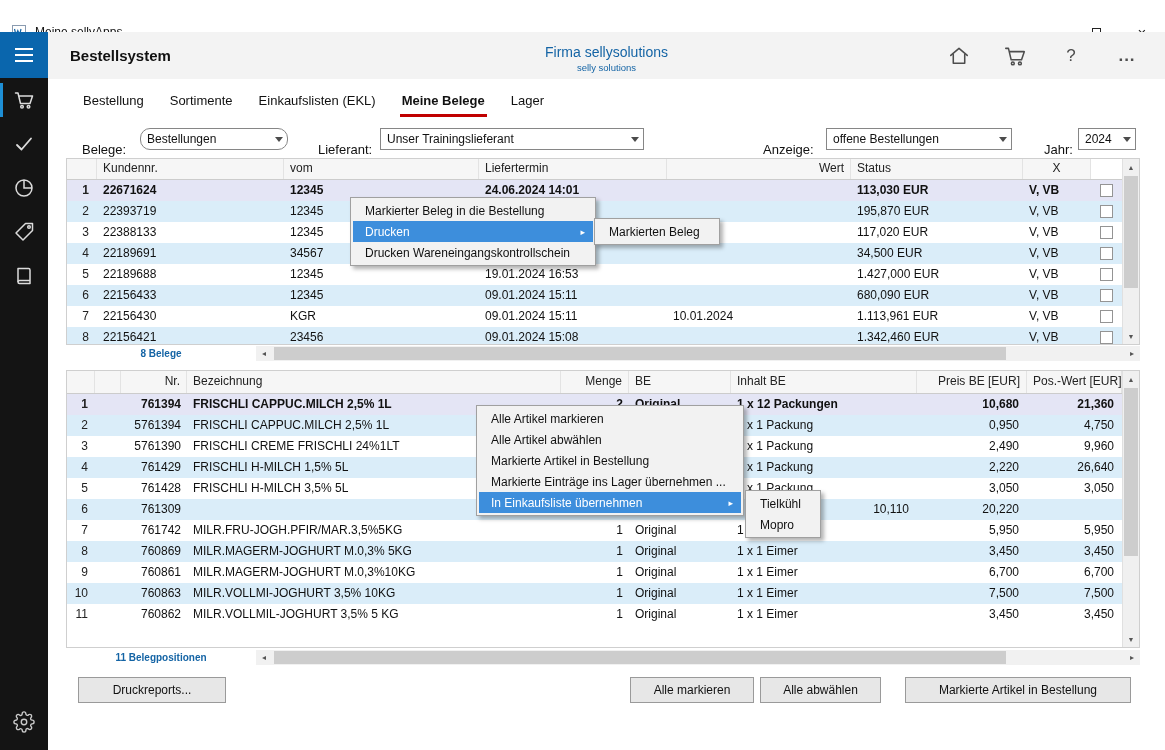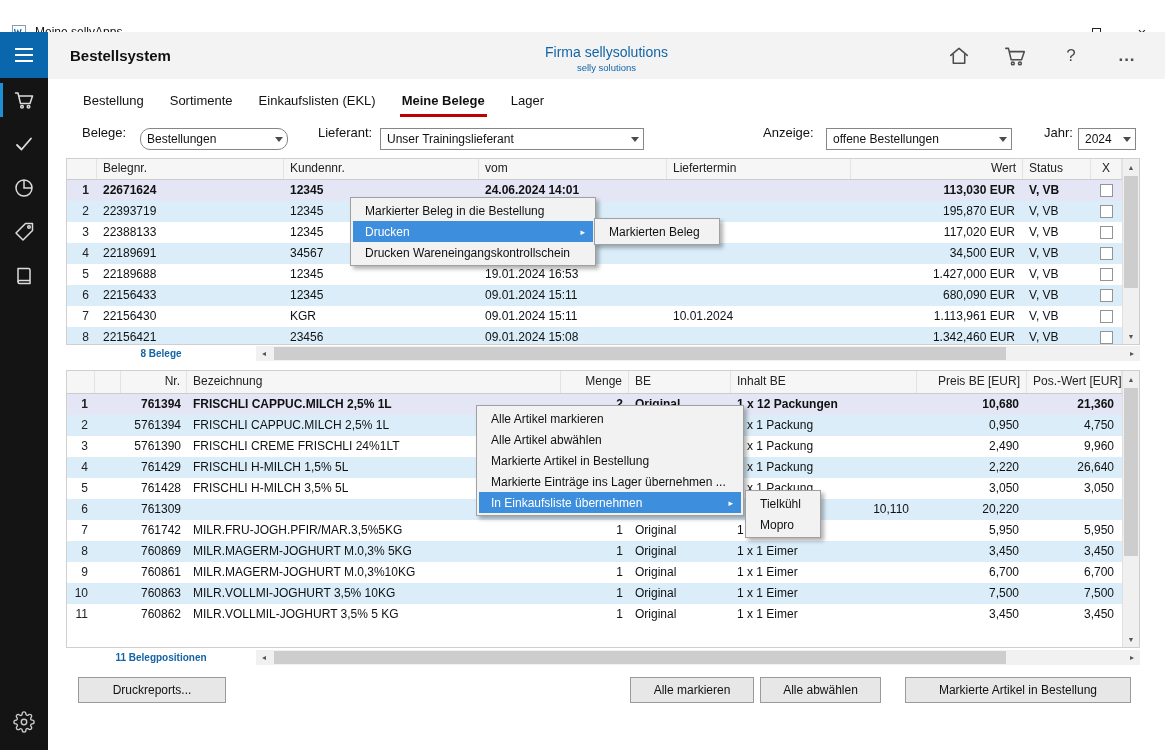--- a/index.html
+++ b/index.html
@@ -38,21 +38,21 @@
   .more-glyph{font-size:17px;font-weight:bold;color:#4d4d4d;letter-spacing:1px;}
 
   
   .tabbar{position:absolute;left:48px;top:79px;width:1117px;height:42px;background:#fff;display:flex;padding-left:33px;box-sizing:border-box;}
   .tab{height:31px;margin-top:7px;margin-right:22px;display:flex;align-items:center;font-size:13px;
        border-bottom:3px solid transparent;padding:0 2px;box-sizing:border-box;white-space:nowrap;}
   .tab.active{font-weight:bold;border-bottom-color:#c00000;}
 
   
   .filterbar{position:absolute;left:48px;top:121px;width:1117px;height:37px;background:#fff;font-size:13px;}
-  .flabel{position:absolute;top:4px;white-space:nowrap;}
+  .flabel{position:absolute;top:21px;white-space:nowrap;}
   .combo{position:absolute;top:7px;height:22px;background:#fff;border:1px solid #868686;box-sizing:border-box;display:flex;align-items:center;}
   .combo-val{flex:1;padding-left:6px;font-size:12px;white-space:nowrap;overflow:hidden;}
   .combo-arrow{width:17px;display:flex;justify-content:center;align-items:center;}
   .combo-arrow::after{content:"";border-left:4px solid transparent;border-right:4px solid transparent;border-top:5px solid #4c4c4c;}
   .fl1{left:34px;}  .cb1{left:92px;width:148px;border-radius:10px;}
   .fl2{left:270px;} .cb2{left:332px;width:264px;}
   .fl3{left:715px;} .cb3{left:778px;width:186px;}
   .fl4{left:996px;} .cb4{left:1030px;width:58px;}
 
   
@@ -70,21 +70,21 @@
   
   .panel-belege{left:66px;top:158px;width:1074px;height:187px;}
   .bhead{display:grid;grid-template-columns:30px 187px 195px 188px 184px 172px 68px 31px;height:20px;
          border-bottom:1px solid #cccccc;line-height:19px;margin-right:17px;}
   .bbody{position:absolute;left:0;top:21px;width:1055px;}
   .brow{display:grid;grid-template-columns:30px 187px 195px 188px 184px 172px 68px 31px;height:21px;line-height:21px;}
   .brow:nth-child(even){background:#daedf9;}
   .brow.sel{background:#e4e5f5;font-weight:bold;}
   .bc{padding:0 6px;white-space:nowrap;overflow:hidden;box-sizing:border-box;}
   .bc-num{text-align:right;padding-right:8px;color:#222;}
-  .bc-wert{text-align:right;padding-right:8px;}
+  .bc-wert{text-align:left;padding-right:8px;}
   .bc-x{display:flex;align-items:center;justify-content:center;padding:0;}
   .vs-thumb.b{top:17px;height:112px;}
 
   
   .panel-pos{left:66px;top:370px;width:1074px;height:278px;}
   .phead{display:grid;grid-template-columns:28px 26px 66px 374px 68px 102px 186px 110px 95px;height:22px;
          border-bottom:1px solid #cccccc;line-height:21px;margin-right:17px;}
   .pbody{position:absolute;left:0;top:23px;width:1055px;}
   .prow{display:grid;grid-template-columns:28px 26px 66px 374px 68px 102px 186px 110px 95px;height:21px;line-height:21px;}
   .prow:nth-child(even){background:#daedf9;}
@@ -269,21 +269,20 @@
   <span class="flabel fl4">Jahr:</span>
   <div class="combo cb4">
     <span class="combo-val">2024</span>
     <span class="combo-arrow"></span>
   </div>
 </div>
 
 <div class="panel panel-belege">
   <div class="bhead">
     <div class="hc"></div>
-    <div class="hc">Belegnr.</div>
     <div class="hc">Kundennr.</div>
     <div class="hc">vom</div>
     <div class="hc">Liefertermin</div>
     <div class="hc right">Wert</div>
     <div class="hc">Status</div>
     <div class="hc center">X</div>
   </div>
   <div class="bbody">
       <div class="brow sel">
         <div class="bc bc-num">1</div>

